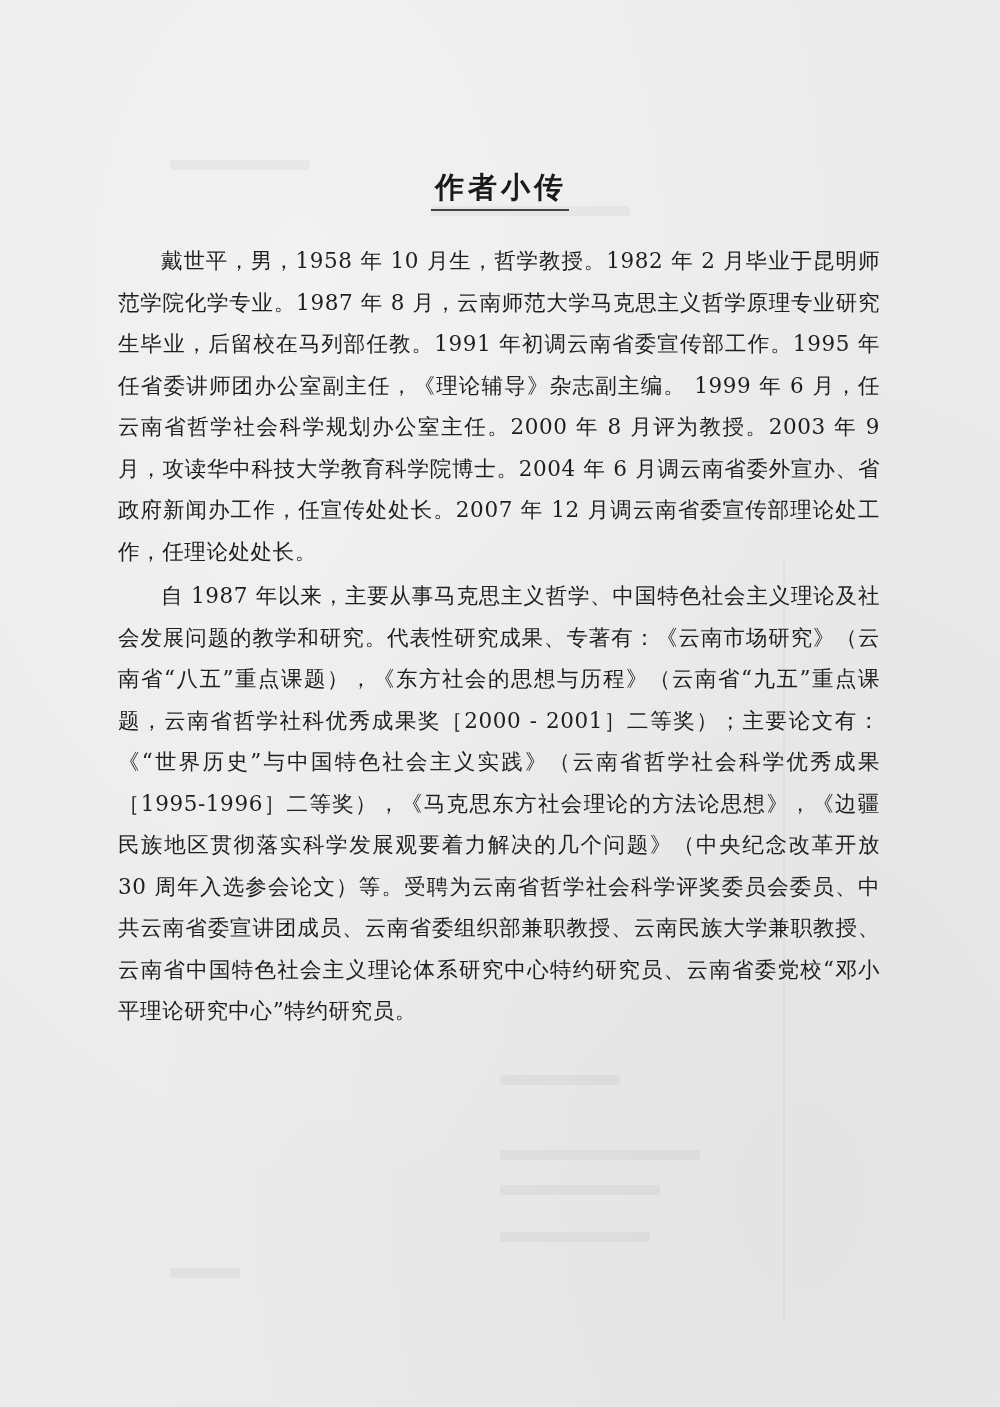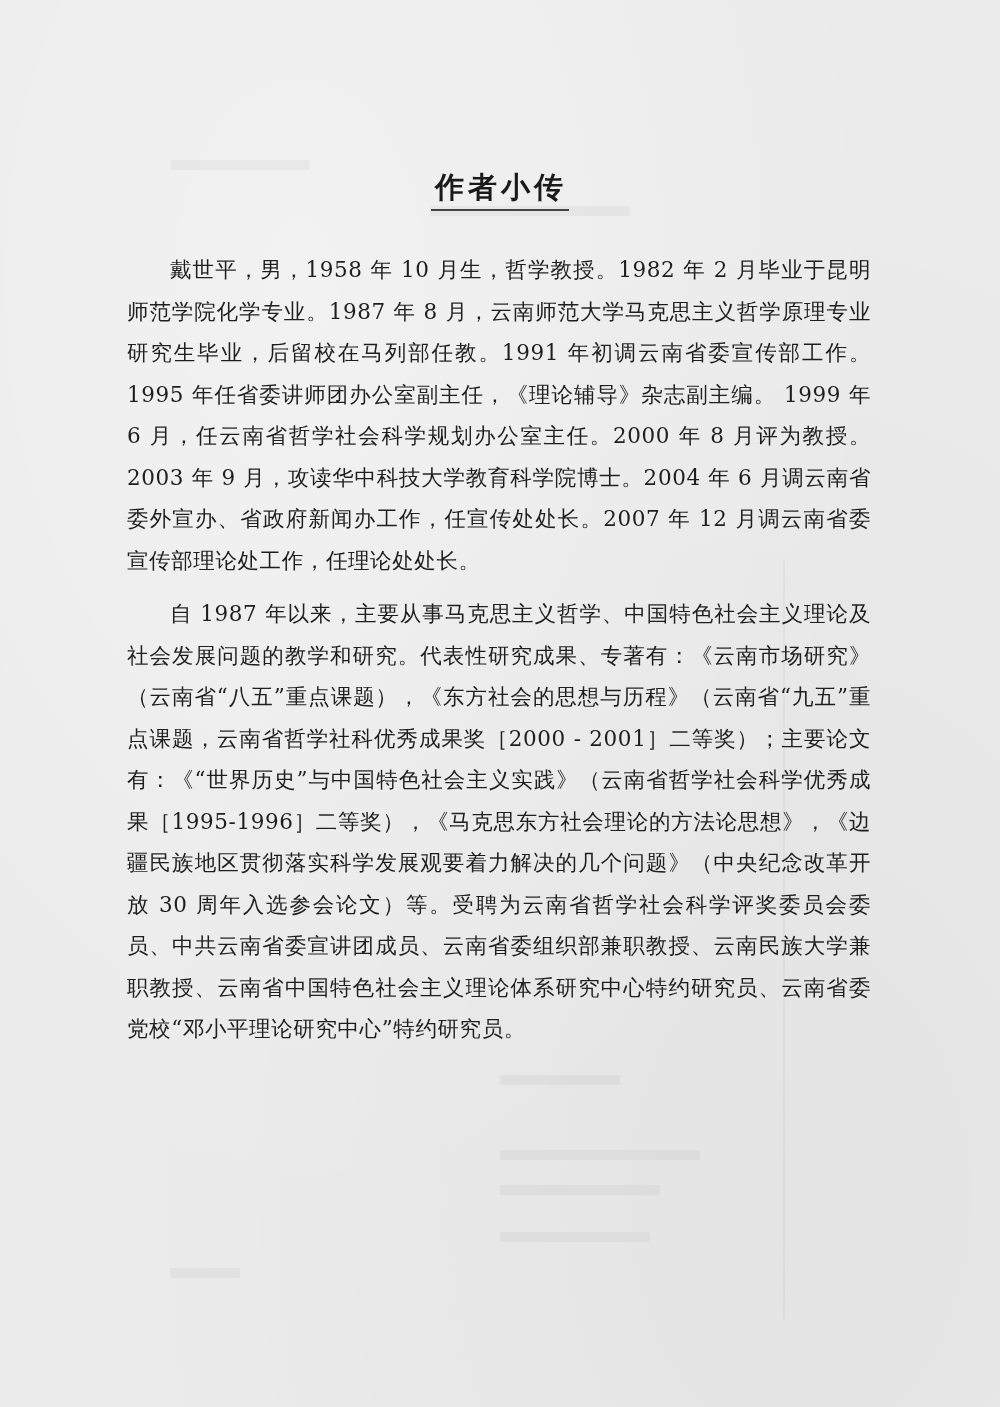--- a/index.html
+++ b/index.html
@@ -58,21 +58,21 @@
       position: absolute;
       left: 115px;
       top: 237px;
       width: 768px;
       font-size: 21.5px;
       line-height: 41.5px;
       text-align: justify;
       letter-spacing: 0.6px;
     }
     .para {
-      margin: 12px;
+      margin: 3px;
       text-indent: 2em;
     }
   </style>
 </head>
 <body>
 
 <div class="page">
 
   <div class="ghost" style="left:170px;top:160px;width:140px;"></div>
   <div class="ghost" style="left:430px;top:206px;width:200px;"></div>

